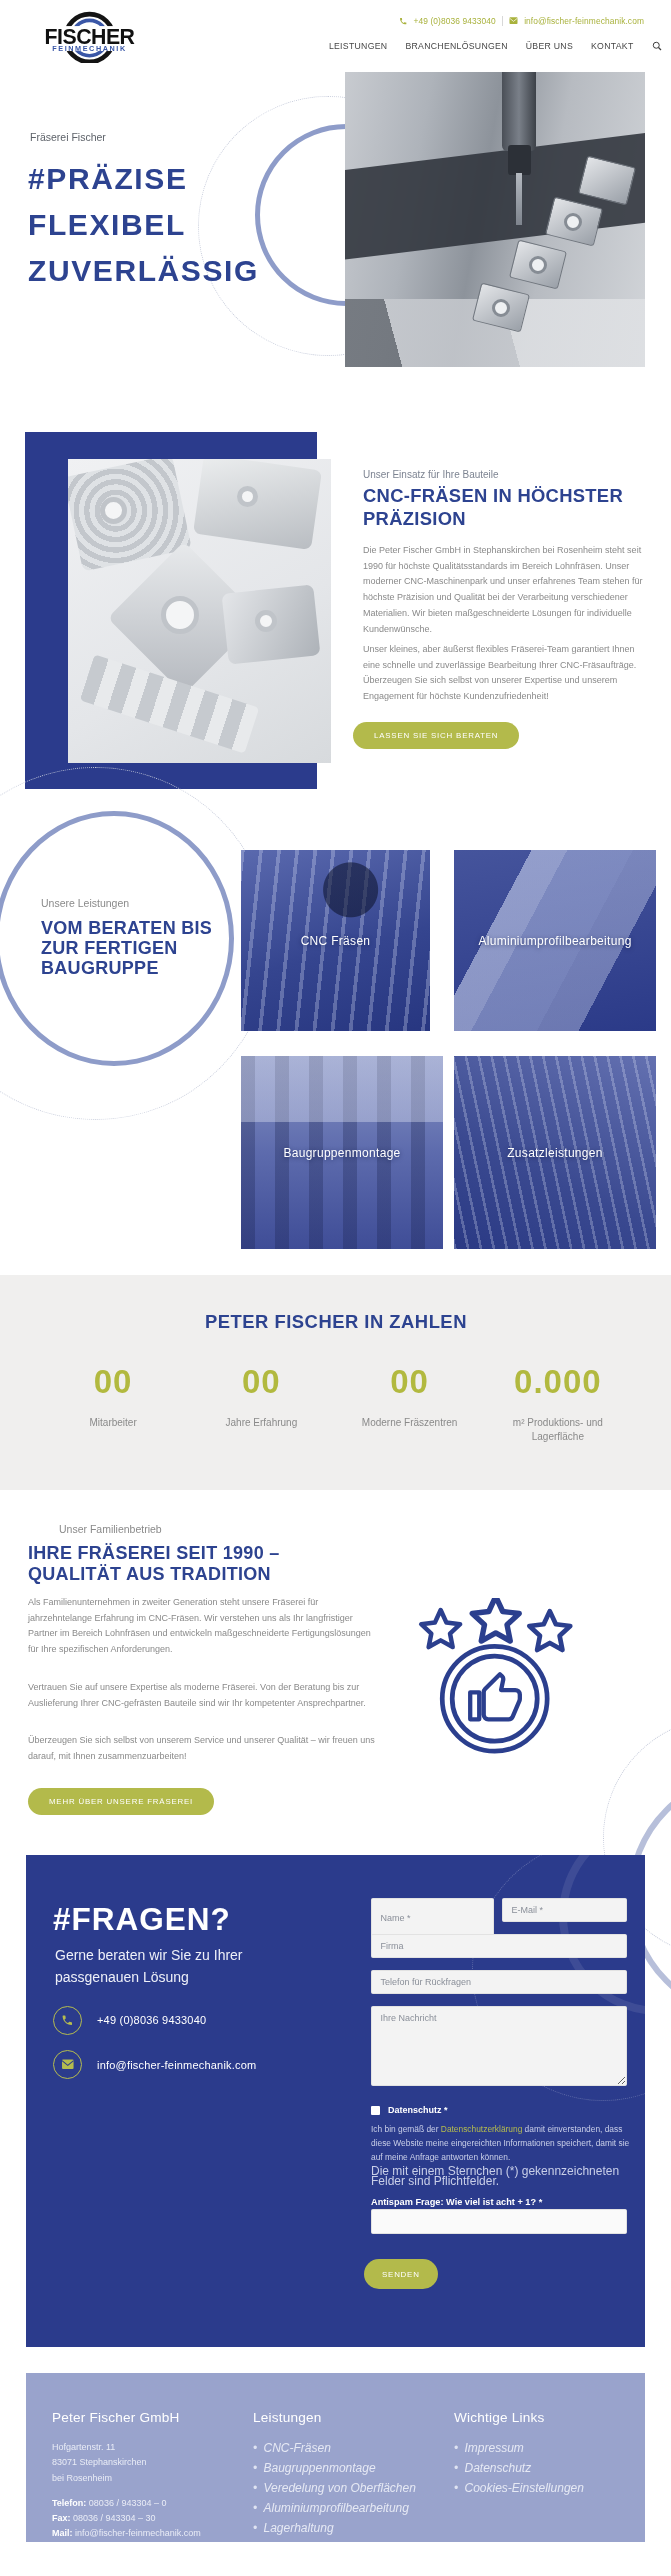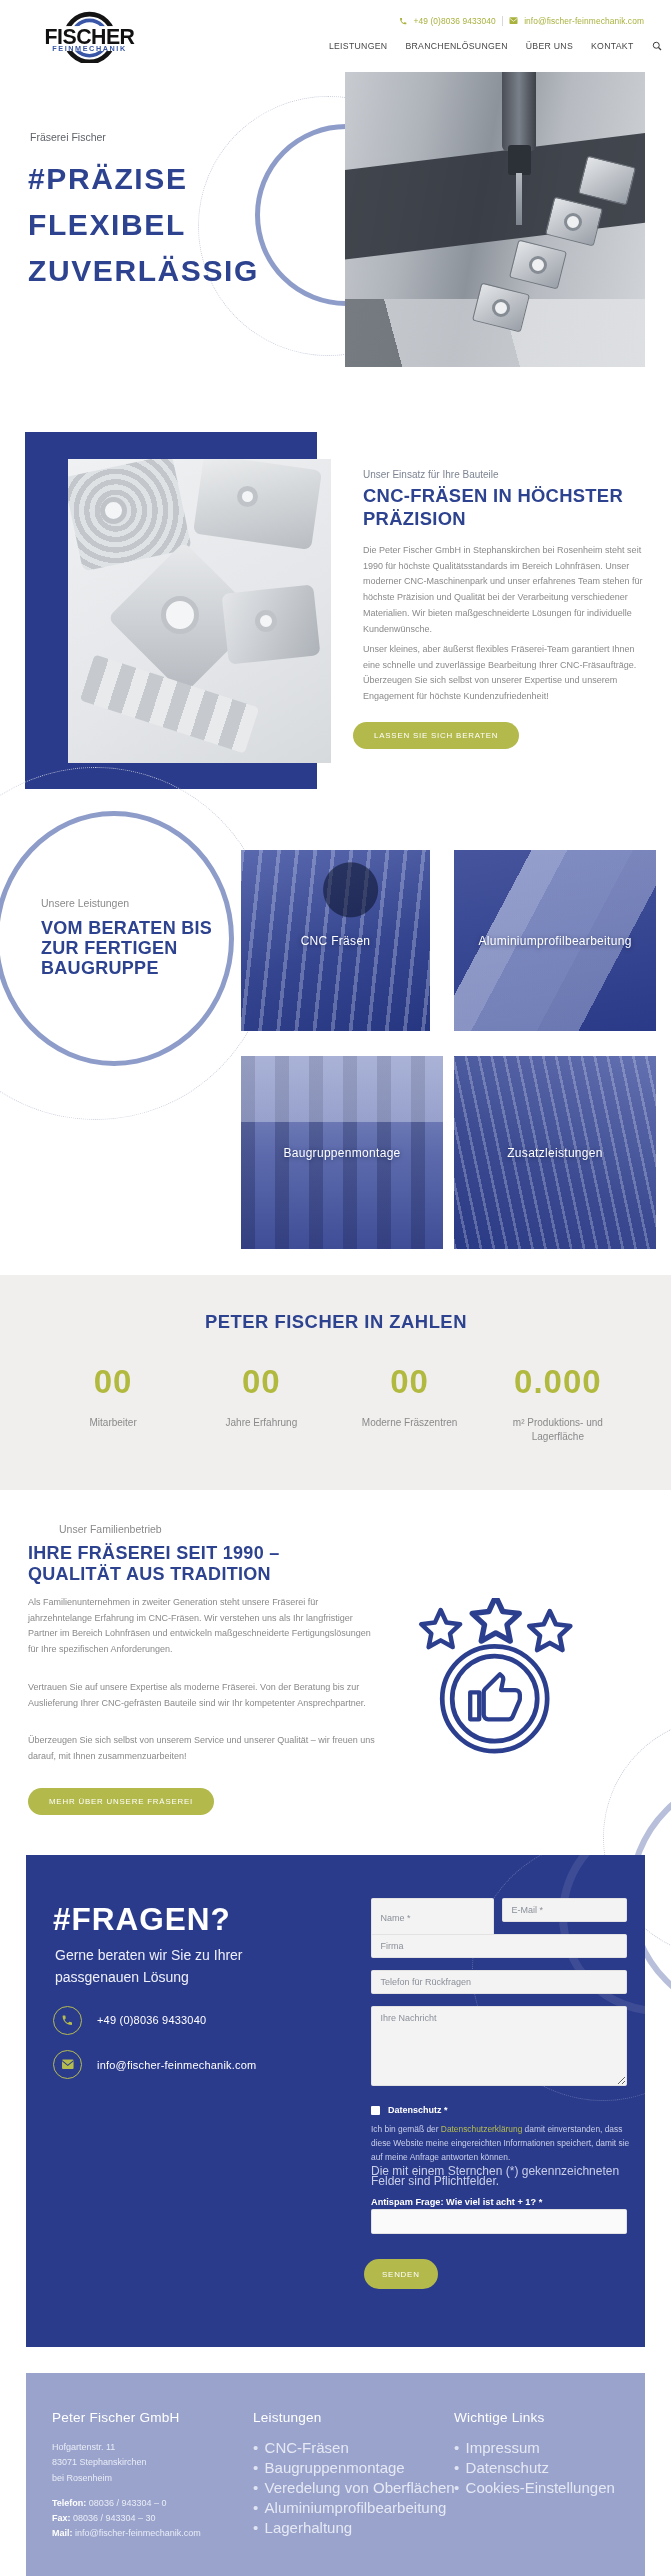--- a/index.html
+++ b/index.html
@@ -118,29 +118,29 @@
   #f-check { position:absolute; left:345px; top:251px; width:9.4px; height:9.4px; background:#fff; border-radius:1px; cursor:pointer; }
   #f-dslabel { position:absolute; left:362px; top:250px; color:#fff; font-size:9px; font-weight:700; }
   #f-consent { position:absolute; left:345px; top:267px; width:259px; color:#c9cfe8; font-size:8.4px; line-height:14px; }
   #f-consent .lnk { color:#b5bc4e; cursor:pointer; }
   #f-note { position:absolute; left:345px; top:311px; width:259px; color:#c9cfe8; font-size:12px; line-height:10px; }
   #f-antispam-label { position:absolute; left:345px; top:342px; color:#fff; font-size:9.2px; font-weight:700; }
   #f-antispam { left:345px; top:354px; width:256px; height:25px; background:#fafafa; }
   #f-send { position:absolute; left:338px; top:404px; height:30px; padding:0 18px; border-radius:15px; }
 
   
-  #footer { left:26px; top:2373px; width:619px; height:203px; background:#99a3cc; }
+  #footer { left:26px; top:2373px; width:619px; height:169px; background:#99a3cc; }
   .fcol { position:absolute; top:37px; }
   #fcol1 { left:26px; } #fcol2 { left:227px; } #fcol3 { left:428px; }
   .ftitle { color:#fff; font-size:13.6px; font-weight:500; letter-spacing:0.2px; }
   .faddr { margin-top:14.7px; color:#e9ecf6; font-size:9px; line-height:15.7px; }
   .fcontact { margin-top:9px; color:#e9ecf6; font-size:9px; line-height:15px; }
   .fcontact b { color:#fff; }
   .flist { margin-top:12.6px; list-style:none; }
-  .flist li { color:#e6e9f4; font-size:15px; line-height:20px; cursor:pointer; }
+  .flist li { color:#e6e9f4; font-size:12px; line-height:20px; cursor:pointer;font-style:italic; }
   .flist li::before { content:"•"; margin-right:6.3px; color:#dfe3f2; }
 </style>
 </head>
 <body>
 
 <div id="page">
 
   <svg id="logo" class="abs" viewBox="0 0 230 100">
     <circle cx="115" cy="52" r="46" fill="none" stroke="#141414" stroke-width="9"></circle>
     <circle cx="115" cy="52" r="34" fill="none" stroke="#3a57a7" stroke-width="7"></circle>

